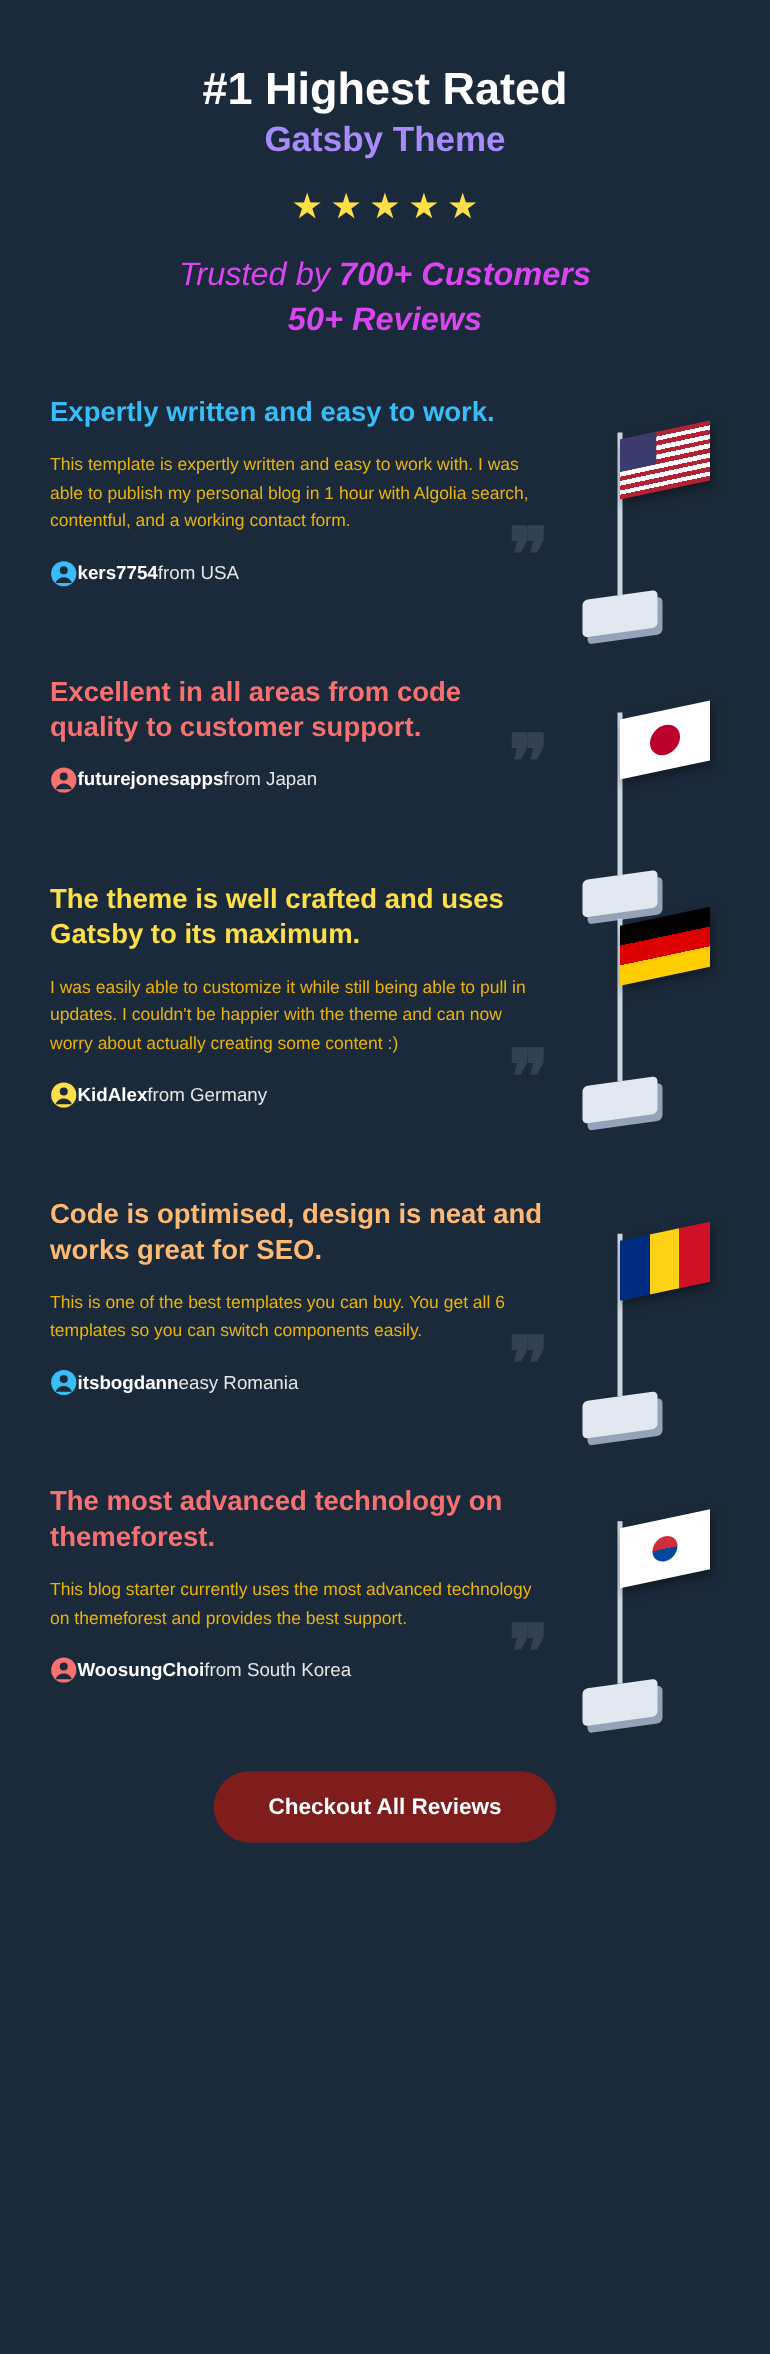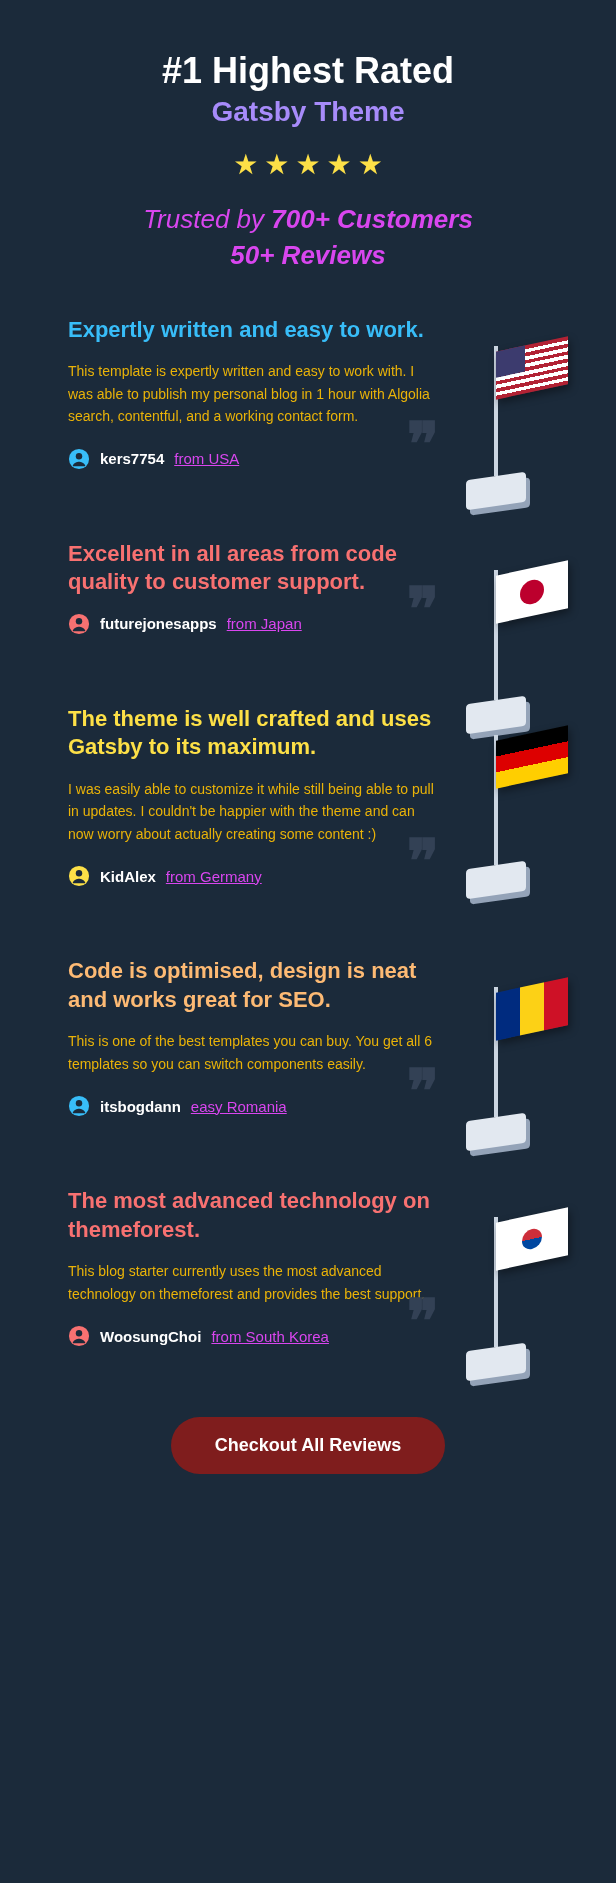--- a/index.html
+++ b/index.html
@@ -10,28 +10,28 @@
       color: #fff;
     }
     .container { padding: 50px 40px 60px; }
     .hero { text-align: center; margin-bottom: 42px; }
     .hero-title { font-size: 36px; font-weight: 800; color: #fff; margin-bottom: 4px; }
     .hero-subtitle { font-size: 28px; font-weight: 800; color: #a78bfa; margin-bottom: 20px; }
     .stars { display: flex; justify-content: center; gap: 6px; margin-bottom: 20px; }
     .star { color: #fde047; font-size: 28px; }
     .trust-line { font-size: 26px; font-weight: 300; color: #d946ef; line-height: 1.4; font-style: italic; }
     .trust-bold { font-weight: 800; }
-    .review { position: relative; margin-bottom: 70px; padding-right: 140px; margin-left: 28px; }
+    .review { position: relative; margin-bottom: 70px; padding-right: 140px; }
     .review-title { font-size: 22px; font-weight: 800; margin-bottom: 16px; line-height: 1.3; }
     .review-body { font-size: 14px; color: #eab308; line-height: 1.6; margin-bottom: 20px; max-width: 400px; }
-    .review-author { display: flex; align-items: center; gap: 10px; font-size: 15px; text-align: center; }
+    .review-author { display: flex; align-items: center; font-size: 15px; text-align: center; }
     .author-icon { width: 22px; height: 22px; border-radius: 50%; display: inline-flex; align-items: center; justify-content: center; }
     .author-icon svg { width: 22px; height: 22px; }
     .author-name { font-weight: 700; }
-    .author-loc { color: #d946ef; text-decoration: underline; }
+    .author-loc { color: #e5e5e5; }
     .quote-mark { position: absolute; right: 145px; bottom: -10px; font-size: 60px; font-weight: 800; color: #334155; font-family: Georgia, serif; letter-spacing: -8px; }
     .flag-wrap { position: absolute; right: -10px; top: 10px; width: 130px; height: 180px; }
     .flag-pole { position: absolute; left: 38px; top: 20px; width: 4px; height: 130px; background: #cbd5e1; }
     .flag-base { position: absolute; left: 10px; bottom: 0; width: 60px; height: 30px; background: #e2e8f0; transform: skewY(-8deg); border-radius: 4px; box-shadow: 4px 6px 0 #94a3b8; }
     .flag-rect { position: absolute; left: 40px; top: 18px; width: 72px; height: 48px; transform: skewY(-12deg); box-shadow: 2px 4px 8px rgba(0,0,0,0.4); }
     .flag-usa { background: linear-gradient(to bottom, #b22234 0%, #b22234 8%, #fff 8%, #fff 15%, #b22234 15%, #b22234 23%, #fff 23%, #fff 31%, #b22234 31%, #b22234 38%, #fff 38%, #fff 46%, #b22234 46%, #b22234 54%, #fff 54%, #fff 62%, #b22234 62%, #b22234 69%, #fff 69%, #fff 77%, #b22234 77%, #b22234 85%, #fff 85%, #fff 92%, #b22234 92%); position: relative; }
     .flag-usa::before { content: ''; position: absolute; top: 0; left: 0; width: 40%; height: 54%; background: #3c3b6e; }
     .flag-japan { background: #fff; position: relative; }
     .flag-japan::before { content: ''; position: absolute; top: 50%; left: 50%; width: 24px; height: 24px; background: #bc002d; border-radius: 50%; transform: translate(-50%, -50%); }
     .flag-germany { background: linear-gradient(to bottom, #000 0%, #000 33%, #dd0000 33%, #dd0000 66%, #ffce00 66%); }

